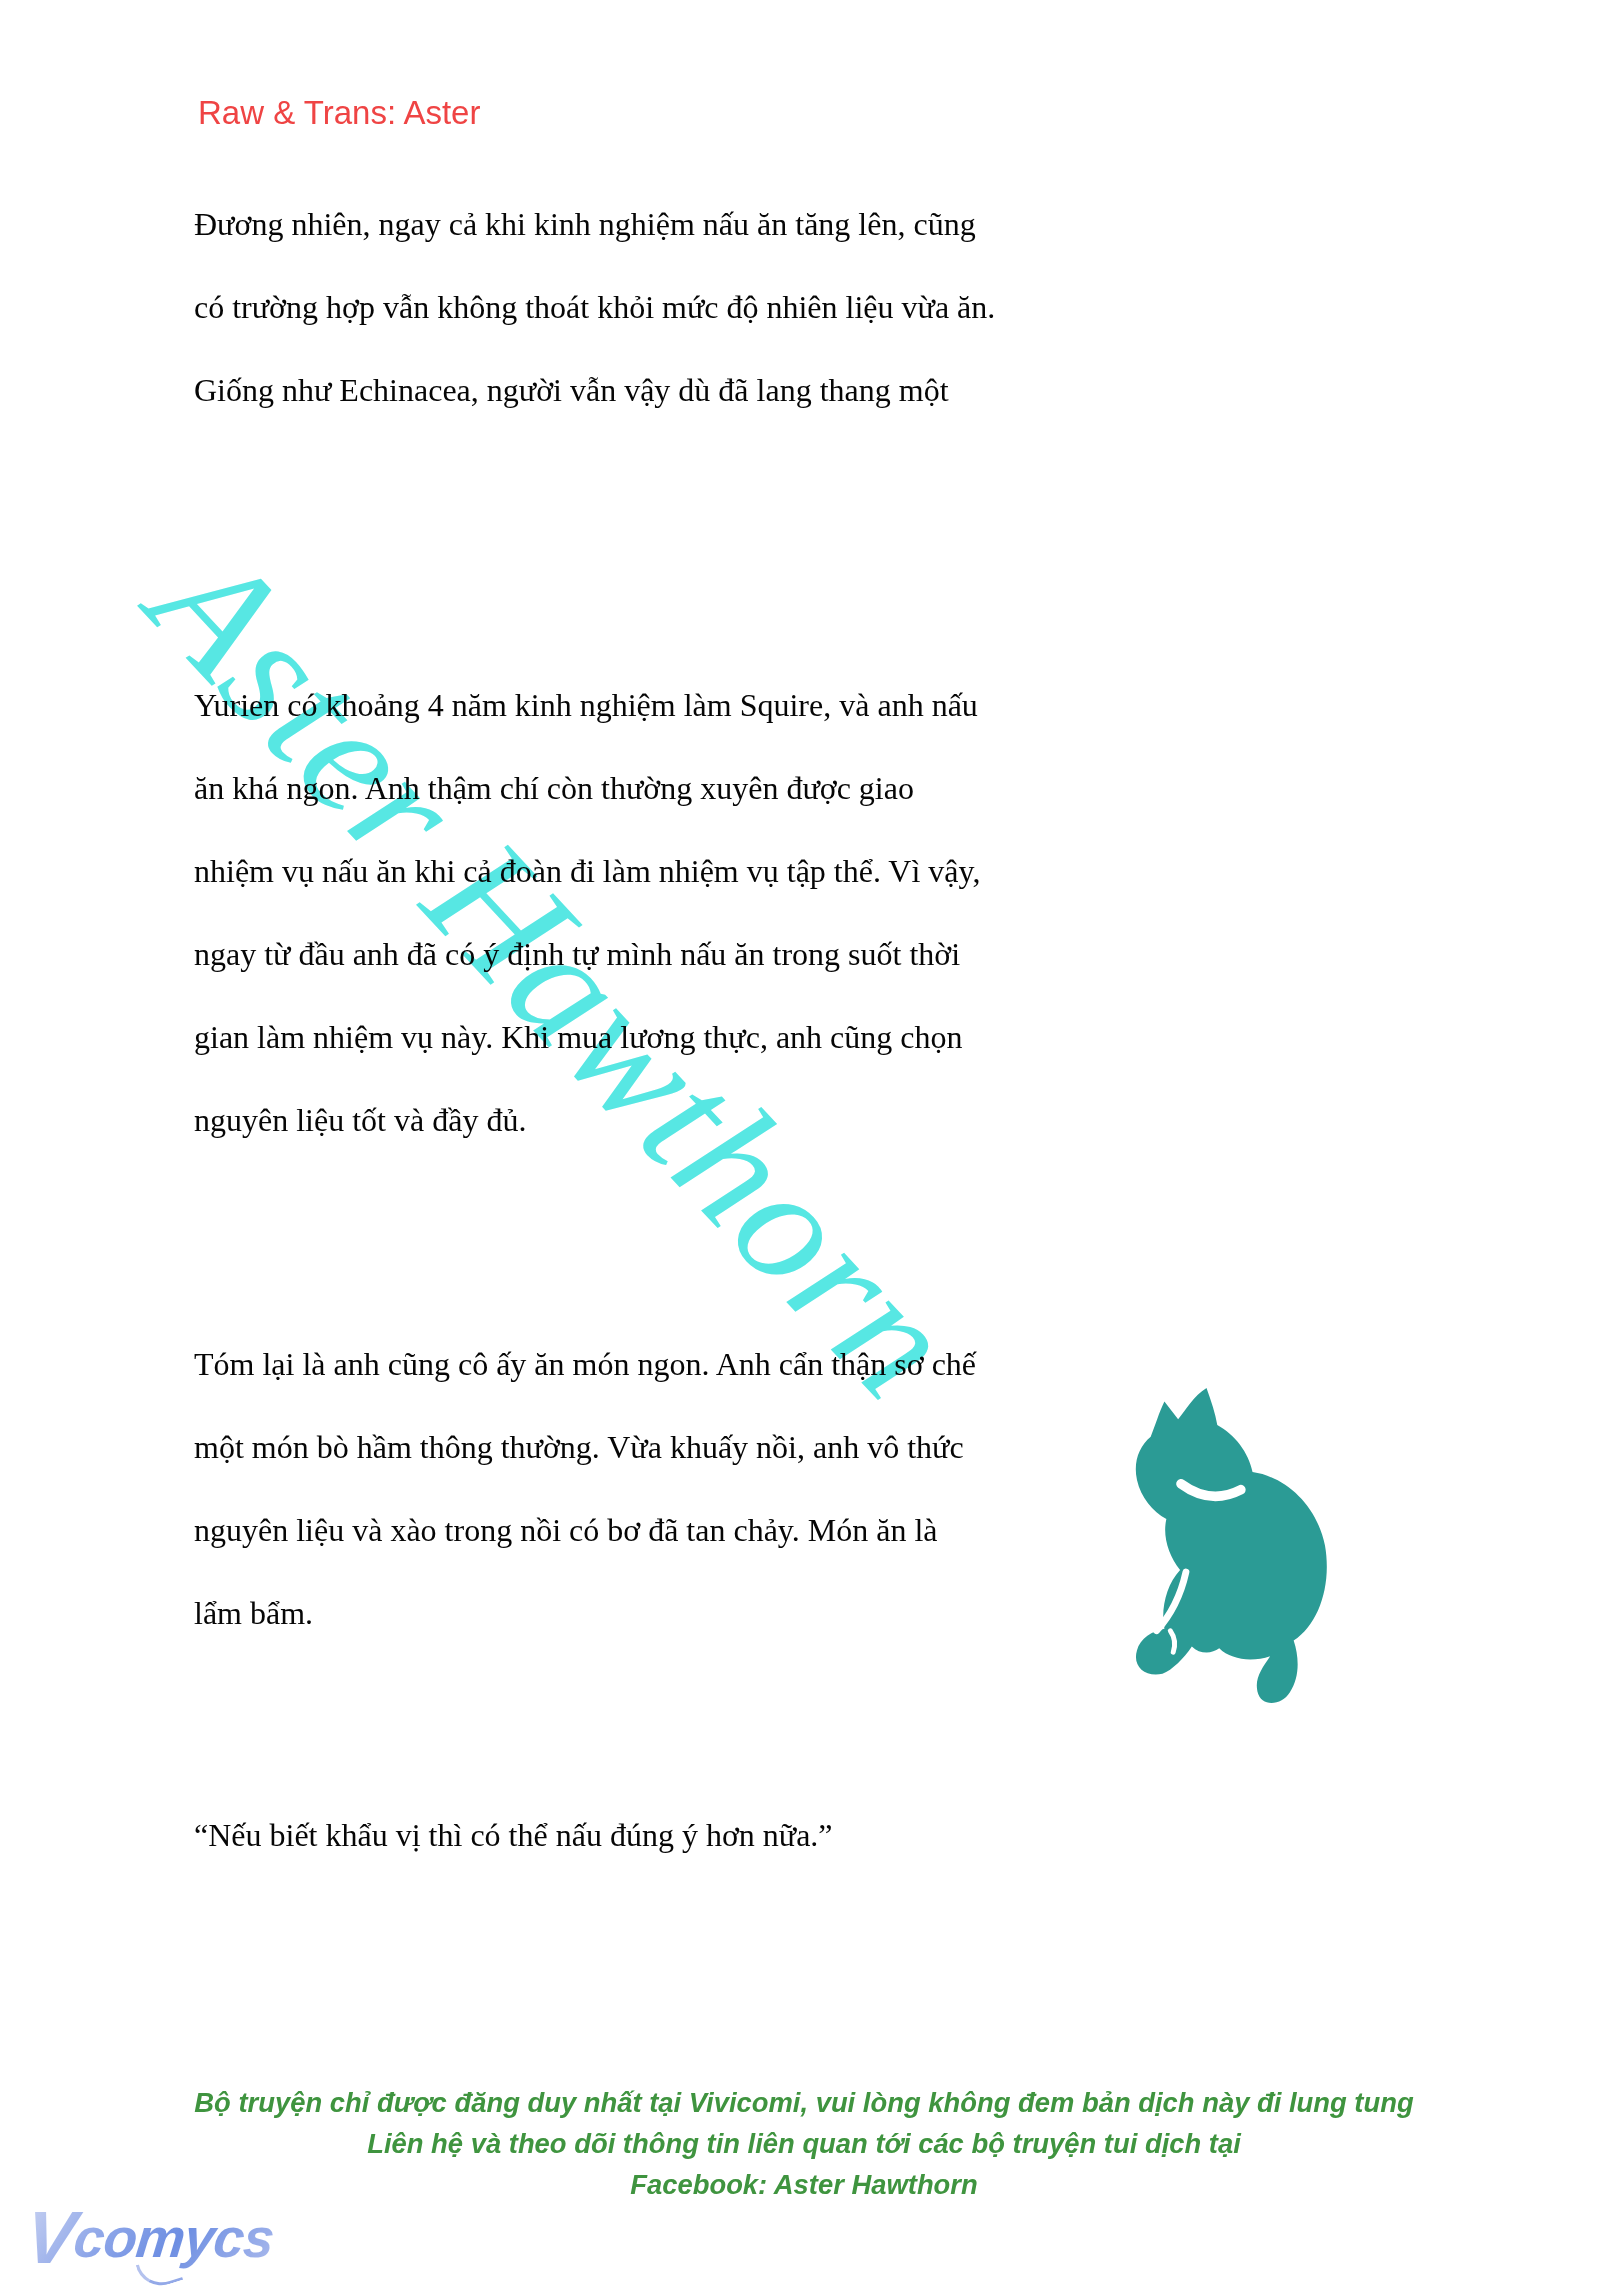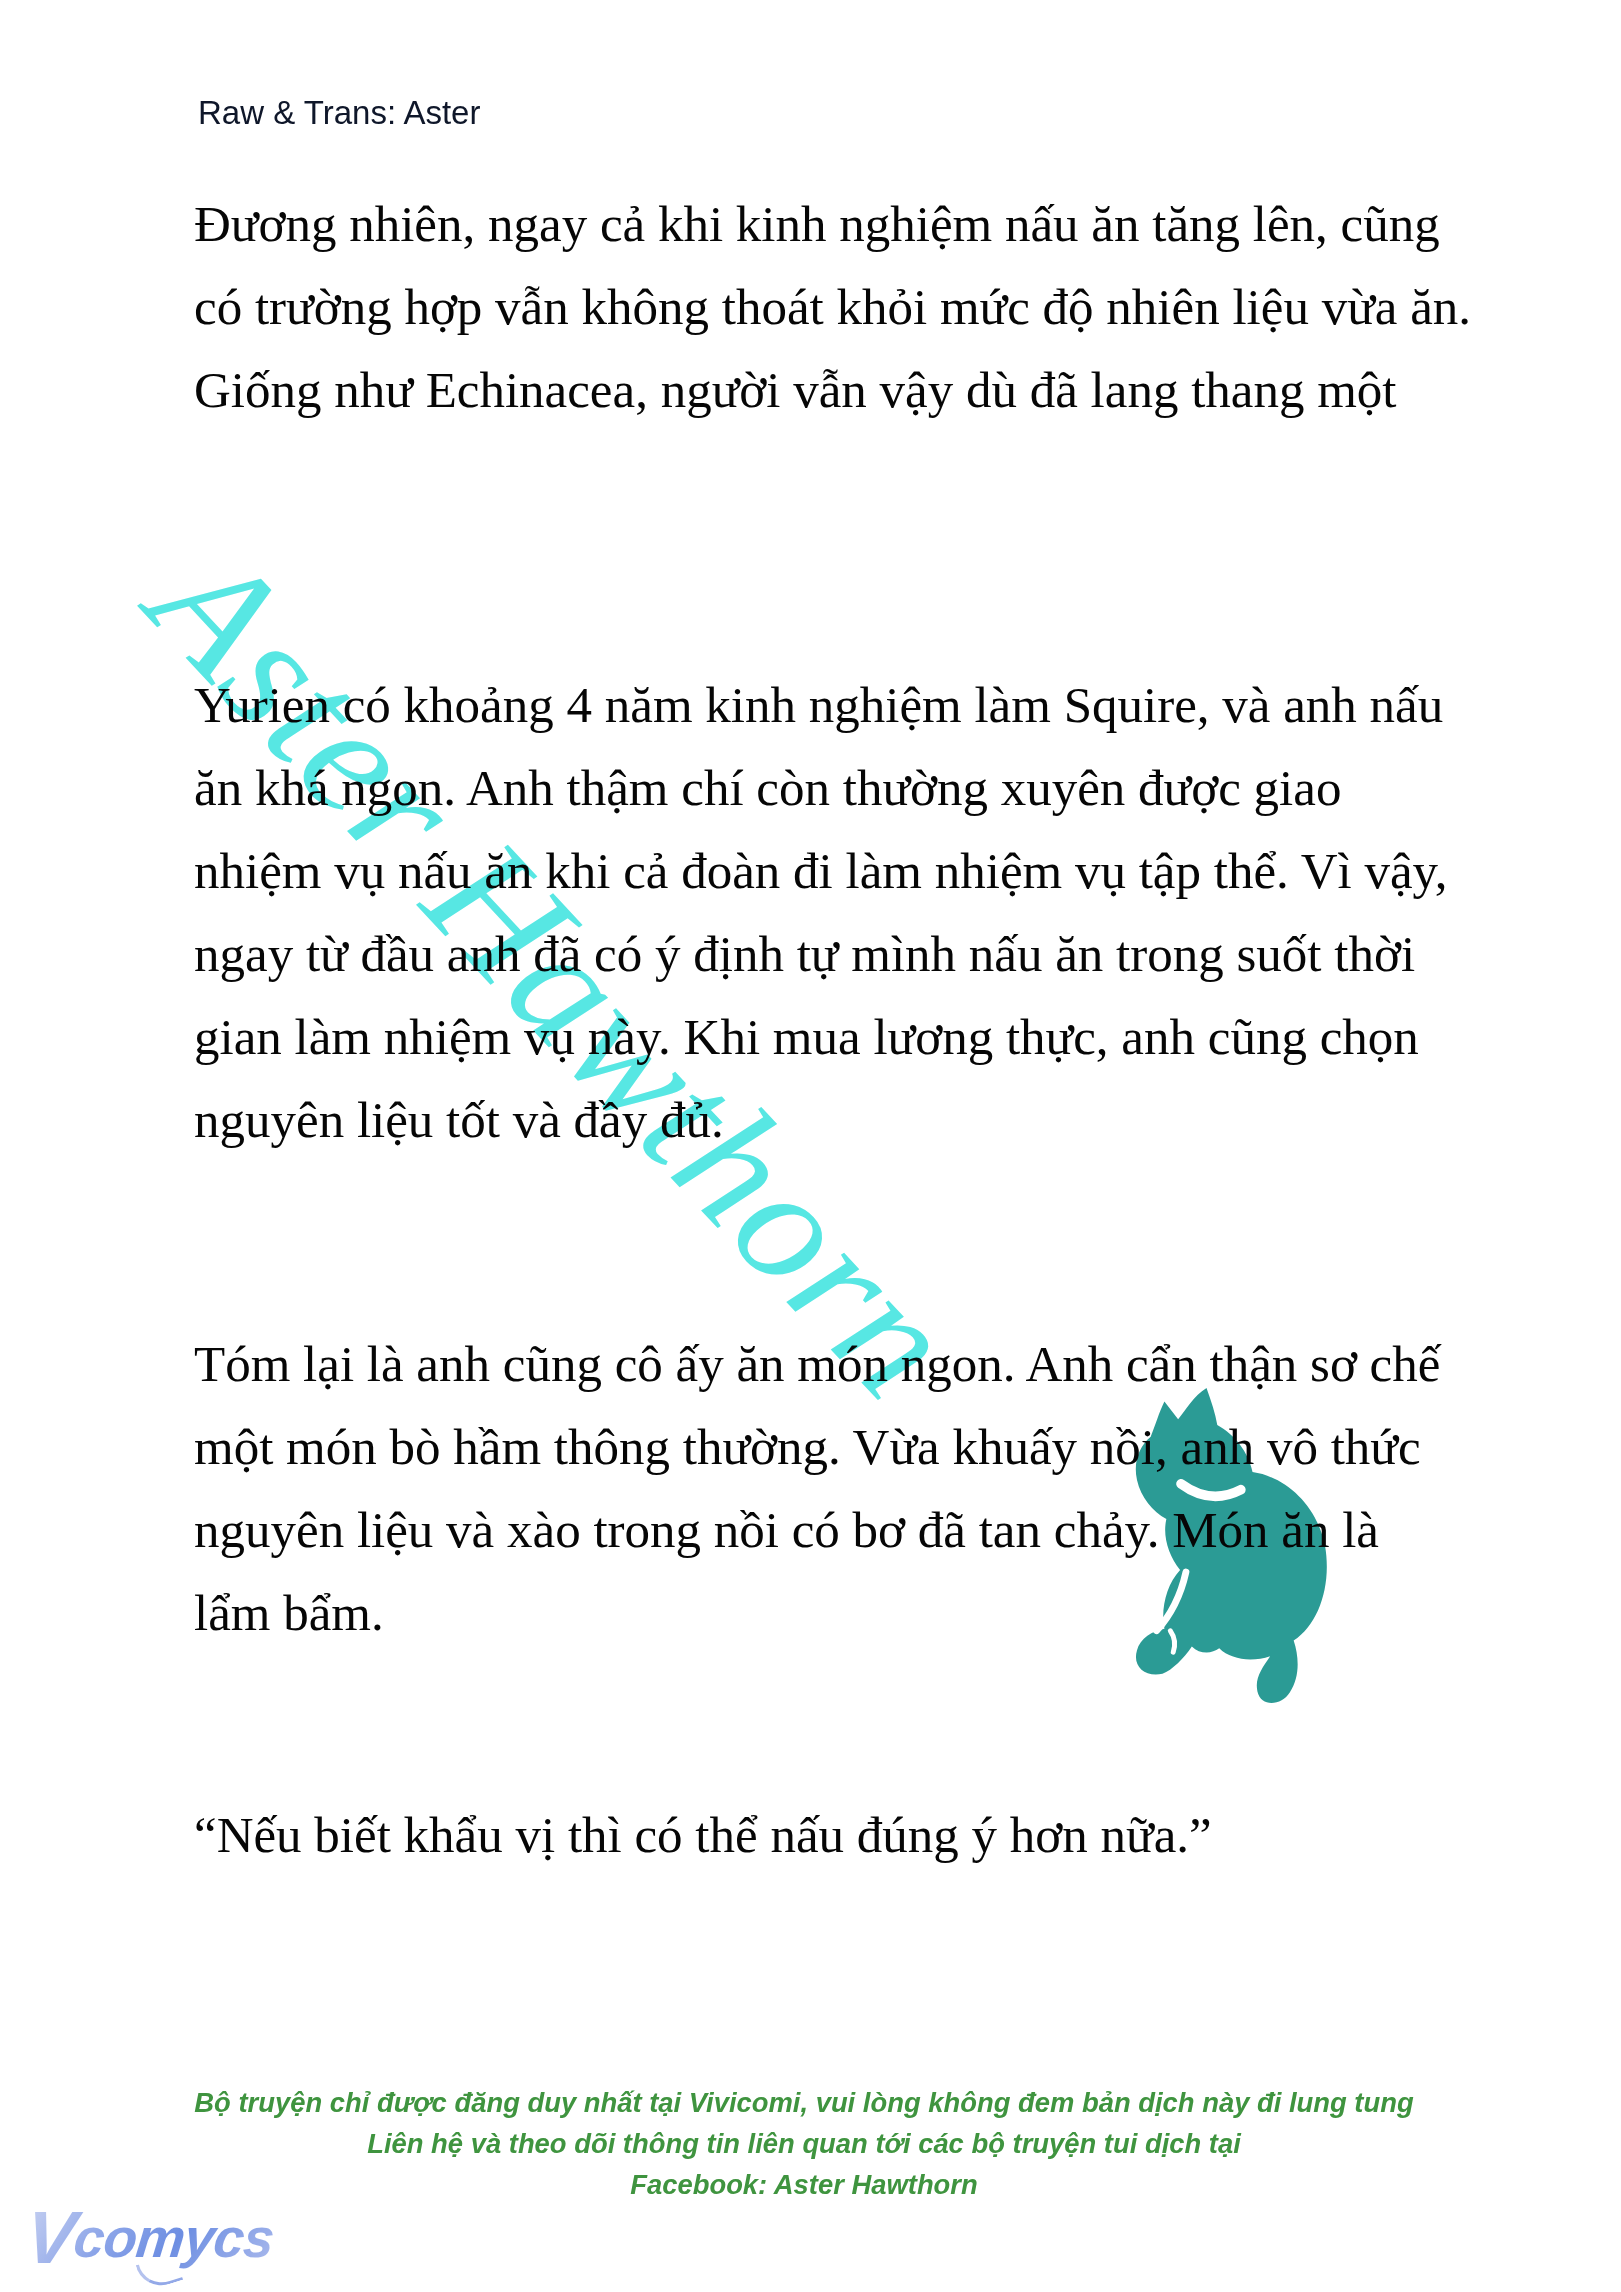--- a/index.html
+++ b/index.html
@@ -7,40 +7,40 @@
     position:relative;
     width:1621px;height:2293px;
     background:#ffffff;
     overflow:hidden;
     font-family:"Liberation Serif", serif;
   }
   
   .header-credit{
     position:absolute;left:198px;top:94px;
     font-family:"Liberation Sans", sans-serif;
-    font-size:33px;color:#0f172a;
+    font-size:33px;color:#ef4444;
     z-index:3;
   }
   
   .watermark{
     position:absolute;left:253px;top:510px;
     font-family:"Liberation Serif", serif;
     font-style:italic;
     font-size:165px;
     color:#57e7e3;
     white-space:nowrap;
     transform:rotate(47deg);
     transform-origin:0 0;
     z-index:0;
     letter-spacing:2px;
   }
   
   .para{
     position:absolute;left:194px;width:1274px;
-    font-size:51px;line-height:83px;color:#060606;
+    font-size:32px;line-height:83px;color:#060606;
     z-index:2;
   }
   .para .line{white-space:nowrap;}
   .p1{top:183px;}
   .p2{top:664px;}
   .p3{top:1323px;}
   .pq{top:1794px;}
   
   .cat{
     position:absolute;left:1125px;top:1384px;

